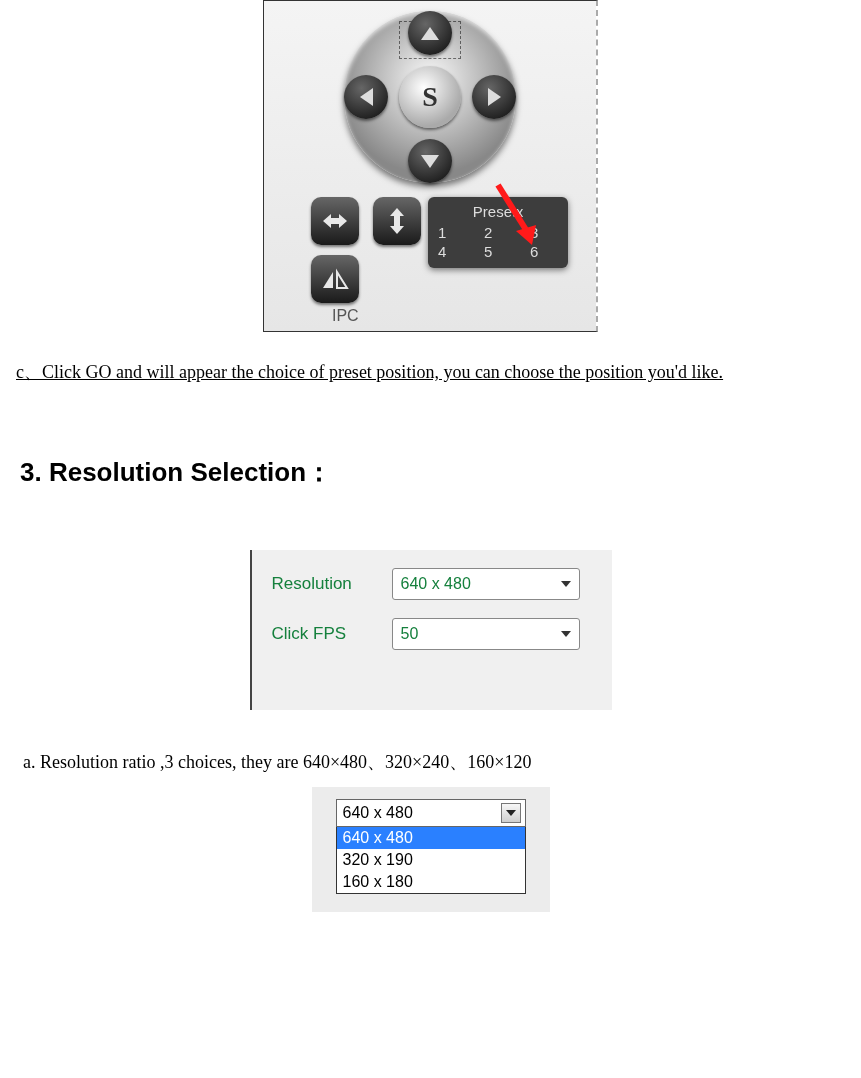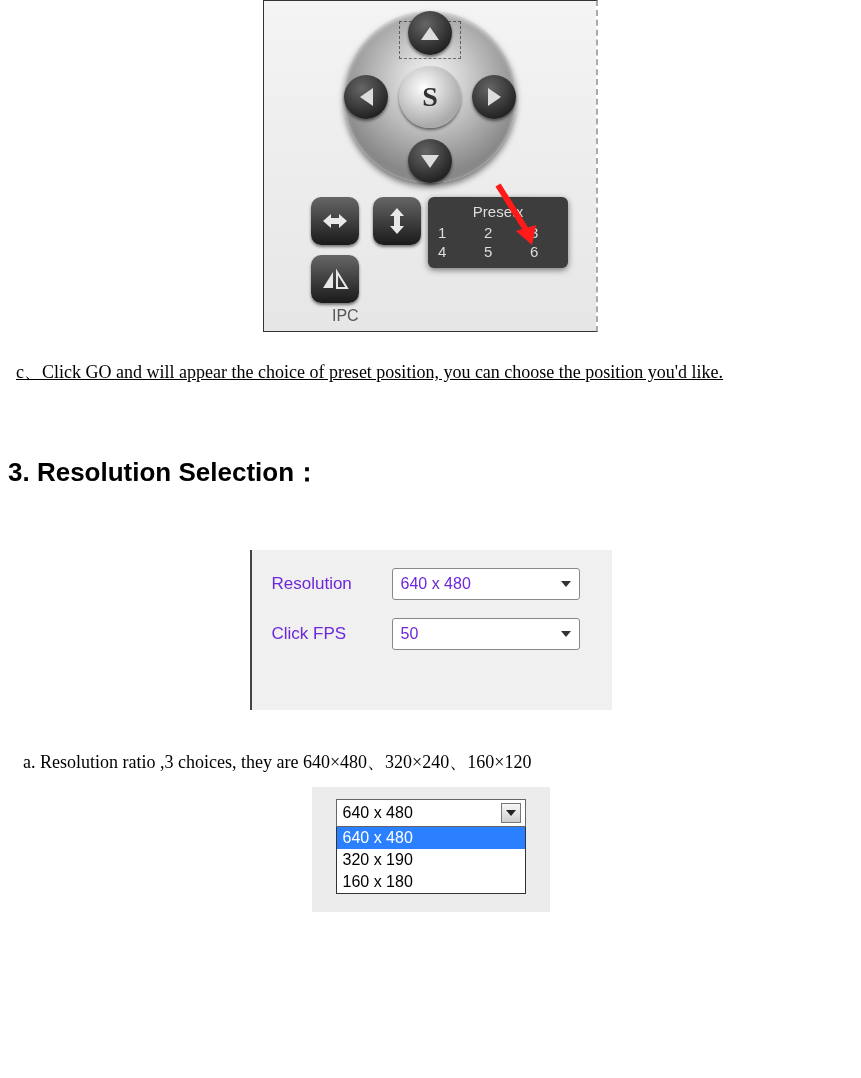--- a/index.html
+++ b/index.html
@@ -173,39 +173,39 @@
   
   .para {
     margin: 28px 0 0 16px;
     line-height: 1.4;
     text-decoration: underline;
   }
   .heading {
     font-family: Arial, Helvetica, sans-serif;
     font-weight: 900;
     font-size: 26px;
-    margin: 70px 0 0 8px;
+    margin: 70px 0 0 20px;
   }
 
   
   .settings-figure {
     width: 360px;
     height: 160px;
     margin: 60px auto 0;
     background: #f0f0f0;
     position: relative;
     border-left: 2px solid #444;
   }
   .settings-row {
     display: flex;
     align-items: center;
     padding: 18px 14px 0 20px;
     font-family: Arial, sans-serif;
     font-size: 17px;
-    color: #6d28d9;
+    color: #15803d;
   }
   .settings-row .lbl { width: 120px; }
   .settings-row .fld {
     flex: 0 0 170px;
     height: 30px;
     background: #fff;
     border: 1px solid #888;
     border-radius: 3px;
     display: flex;
     align-items: center;

